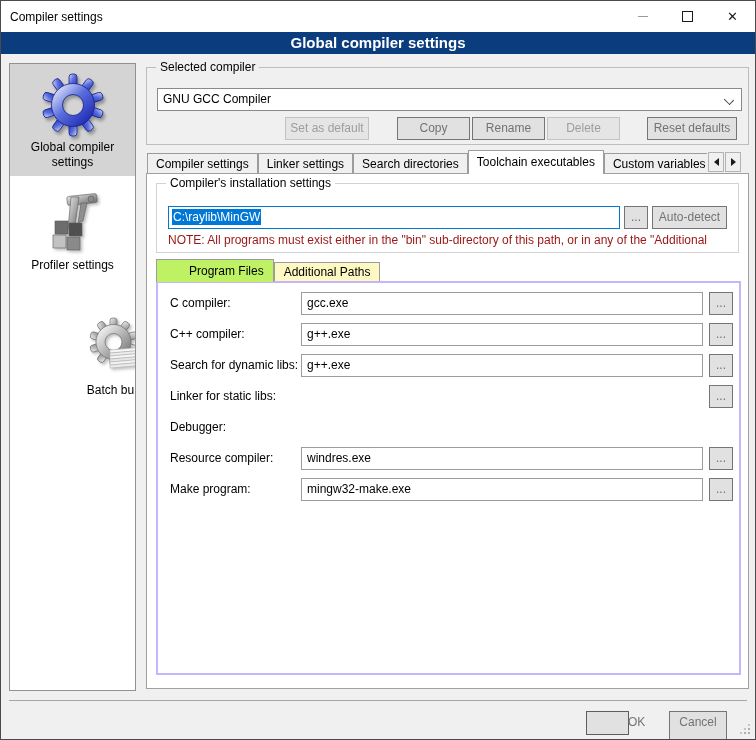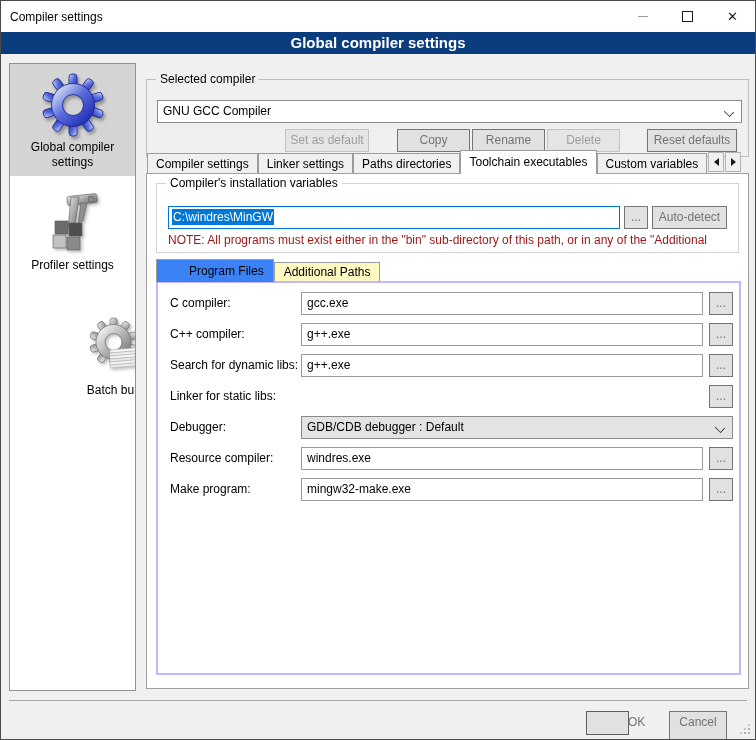--- a/index.html
+++ b/index.html
@@ -45,21 +45,21 @@
   
   .tabpage{position:absolute;left:145px;top:172px;width:603px;height:516px;background:#fff;border:1px solid #a0a0a0;box-sizing:border-box;z-index:2;}
   
   .g-install{left:9px;top:9px;width:583px;height:70px;}
   .dirinput{position:absolute;left:11px;top:22px;width:452px;height:23px;background:#fff;border:1px solid #0078d7;box-sizing:border-box;line-height:21px;padding:0 3px;overflow:hidden;white-space:nowrap;}
   .dirinput .sel{background:#0078d7;color:#fff;padding:1px 1px;}
   .note{position:absolute;left:11px;top:49px;right:2px;color:#9a1515;font-size:12px;white-space:nowrap;overflow:hidden;}
   
   .subtabs{position:absolute;left:9px;top:86px;height:22px;display:flex;align-items:flex-end;}
   .subtab{height:19px;line-height:19px;padding:0 9px;background:#fef9c3;border:1px solid #9c9c9c;border-bottom:none;white-space:nowrap;position:relative;z-index:1;}
-  .subtab.active{height:22px;line-height:22px;background:#3b82f6;z-index:4;padding-left:32px;}
+  .subtab.active{height:22px;line-height:22px;background:#bef264;z-index:4;padding-left:32px;}
   .innerpage{position:absolute;left:9px;top:107px;width:585px;height:394px;background:#fff;border:2px solid #c4b5fd;box-sizing:border-box;z-index:2;}
   .frow{position:absolute;left:0;right:0;height:23px;}
   .frow .flabel{position:absolute;left:12px;top:4px;font-size:12px;white-space:nowrap;}
   .finput{position:absolute;left:143px;width:402px;height:23px;background:#fff;border:1px solid #9c9c9c;box-sizing:border-box;line-height:21px;padding:0 5px;overflow:hidden;white-space:nowrap;}
   .fbrowse{left:551px;width:24px;}
   
   .sep{position:absolute;left:8px;right:8px;top:699px;height:1px;background:#a6a6a6;}
   .okbtn{left:585px;top:710px;width:40px;height:24px;border-color:#5e5e5e;padding-left:41px;}
   .cancelbtn{left:668px;top:710px;width:58px;height:40px;}
   .grip{position:absolute;right:5px;bottom:5px;width:2px;height:2px;background:#aeaeae;box-shadow:0 -4px #aeaeae,0 -8px #c4c4c4,-4px 0 #aeaeae,-4px -4px #c4c4c4,-8px 0 #c4c4c4;}
@@ -172,56 +172,56 @@
           <rect x="22" y="42" width="38" height="3" fill="#f6f6f6" stroke="#ababab" stroke-width="0.5"></rect>
           <rect x="22" y="45" width="38" height="3" fill="#e6e6e6" stroke="#ababab" stroke-width="0.5"></rect>
           <rect x="22" y="48" width="38" height="3" fill="#f3f3f3" stroke="#ababab" stroke-width="0.5"></rect>
           <rect x="22" y="51" width="38" height="3" fill="#ebebeb" stroke="#ababab" stroke-width="0.5"></rect>
         </g>
       </svg>
       <div class="sb-label">Batch builds</div>
     </div>
   </div>
 
-  <div class="groupbox gb-outer" style="left:145px;top:78px;width:603px;height:78px;">
+  <div class="groupbox gb-outer" style="left:145px;top:66px;width:603px;height:78px;">
     <div class="gb-label">Selected compiler</div>
     <div class="combo" style="left:10px;top:20px;width:585px;">
       <span>GNU GCC Compiler</span>
       <div class="chev"></div>
     </div>
     <div class="btn disabled" style="left:138px;top:49px;width:84px;">Set as default</div>
     <div class="btn" style="left:250px;top:49px;width:73px;">Copy</div>
     <div class="btn" style="left:325px;top:49px;width:73px;">Rename</div>
     <div class="btn disabled" style="left:400px;top:49px;width:73px;">Delete</div>
     <div class="btn" style="left:500px;top:49px;width:90px;">Reset defaults</div>
   </div>
 
   <div class="tabstrip">
     <div class="tab">Compiler settings</div>
     <div class="tab">Linker settings</div>
-    <div class="tab">Paths directories</div>
+    <div class="tab">Search directories</div>
     <div class="tab active">Toolchain executables</div>
     <div class="tab">Custom variables</div>
 
   </div>
   <div class="tabarrows">
     <div class="arrowbtn">
         <div class="tri-l"></div>
       </div>
     <div class="arrowbtn" style="margin-left:1px;">
         <div class="tri-r"></div>
       </div>
   </div>
 
   <div class="tabpage">
 
     <div class="groupbox gb-inner g-install">
-      <div class="gb-label">Compiler's installation variables</div>
+      <div class="gb-label">Compiler's installation settings</div>
       <div class="dirinput">
-        <span class="sel">C:\windres\MinGW</span>
+        <span class="sel">C:\raylib\MinGW</span>
       </div>
       <div class="btn" style="left:467px;top:22px;width:24px;">...</div>
       <div class="btn" style="left:495px;top:22px;width:75px;">Auto-detect</div>
       <div class="note">NOTE: All programs must exist either in the "bin" sub-directory of this path, or in any of the "Additional</div>
     </div>
 
     <div class="subtabs">
       <div class="subtab active">Program Files</div>
       <div class="subtab">Additional Paths</div>
     </div>
@@ -246,24 +246,20 @@
         <div class="btn fbrowse" style="top:0;">...</div>
       </div>
 
       <div class="frow" style="top:102px;">
         <div class="flabel">Linker for static libs:</div>
         <div class="btn fbrowse" style="top:0;">...</div>
       </div>
 
       <div class="frow" style="top:133px;">
         <div class="flabel">Debugger:</div>
-        <div class="combo choice" style="left:143px;top:0;width:432px;">
-          <span>GDB/CDB debugger : Default</span>
-          <div class="chev"></div>
-        </div>
       </div>
 
       <div class="frow" style="top:164px;">
         <div class="flabel">Resource compiler:</div>
         <div class="finput">windres.exe</div>
         <div class="btn fbrowse" style="top:0;">...</div>
       </div>
 
       <div class="frow" style="top:195px;">
         <div class="flabel">Make program:</div>

